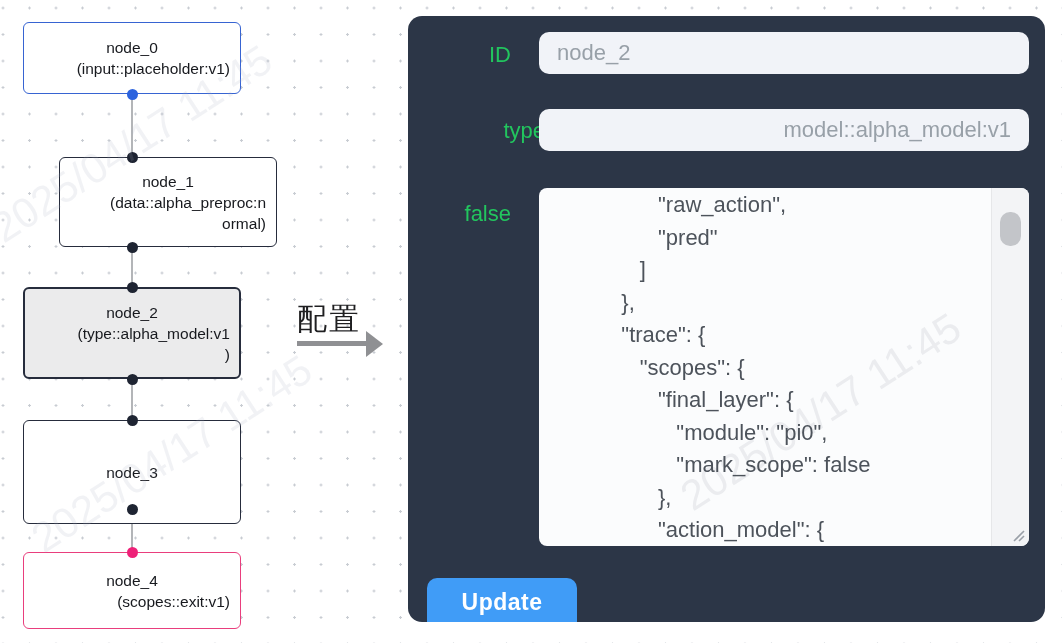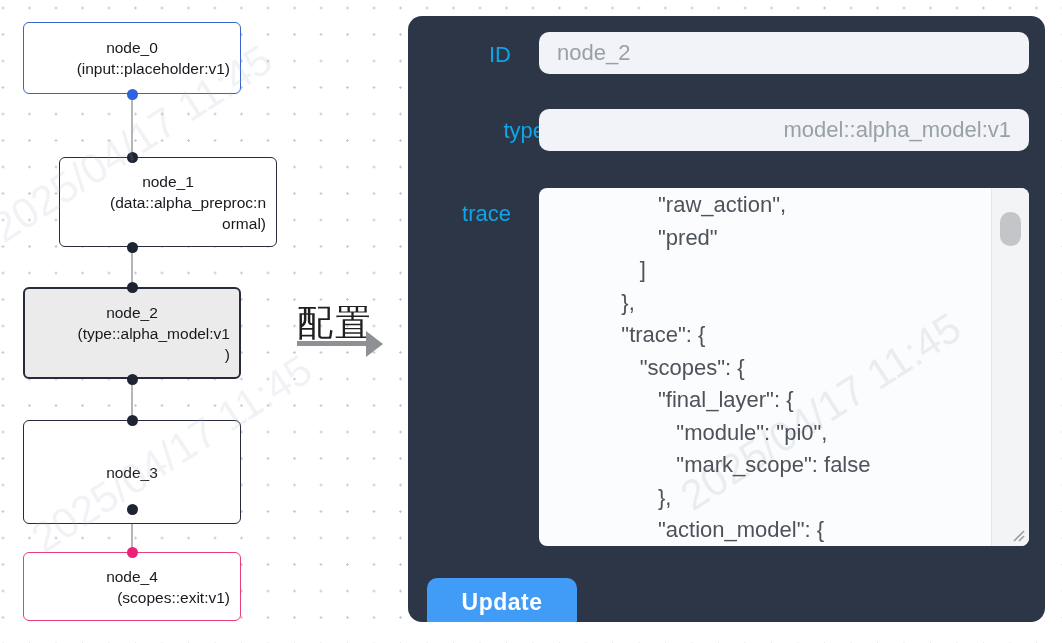--- a/index.html
+++ b/index.html
@@ -11,53 +11,53 @@
   
   .node{position:absolute;left:23px;width:218px;background:#ffffff;
     border:1.5px solid #262c3c;border-radius:6px;box-sizing:border-box;
     display:flex;flex-direction:column;align-items:center;justify-content:center;
     text-align:right;color:#17191e;font-size:15.5px;line-height:21px;z-index:2;}
   .node .node-subtitle{white-space:pre-line;word-break:break-all;width:196px;}
   .node-0{top:22px;height:72px;border-color:#3764d2;}
   .node-1{top:157px;height:90px;margin-left:36px;}
   .node-2{top:287px;height:92px;background:#ebebec;border-width:2px;}
   .node-3{top:420px;height:104px;}
-  .node-4{top:552px;height:69px;border-color:#e93e7d;}
+  .node-4{top:552px;height:77px;border-color:#e93e7d;}
 
   .edge{position:absolute;left:131px;width:2px;background:#b3b5b8;z-index:1;}
   .edge-0{top:94px;height:63px;}
   .edge-1{top:247px;height:40px;}
   .edge-2{top:379px;height:41px;}
   .edge-3{top:509px;height:43px;}
 
   .port{position:absolute;width:11px;height:11px;border-radius:50%;
     background:#1e2432;z-index:3;}
   .port-blue{background:#2c63de;}
   .port-pink{background:#ee2178;}
 
   
-  .transfer-label{position:absolute;left:297px;top:299px;font-size:36px;
+  .transfer-label{position:absolute;left:297px;top:299px;font-size:30px;
     color:#1f1f21;font-weight:500;letter-spacing:2px;z-index:2;}
   .arrow-shaft{position:absolute;left:297px;top:341px;width:72px;height:5px;
     background:#8f9093;z-index:2;}
   .arrow-head{position:absolute;left:366px;top:330.5px;width:0;height:0;
     border-top:13px solid transparent;border-bottom:13px solid transparent;
     border-left:17px solid #8f9093;z-index:2;}
 
   
   .watermark{position:absolute;font-size:42px;color:rgba(170,177,190,0.16);
     transform:rotate(-33deg);white-space:nowrap;pointer-events:none;z-index:4;}
   .wm-left-top{left:-30px;top:120px;}
   .wm-left-bottom{left:10px;top:430px;}
 
   
   .panel{position:absolute;left:408px;top:16px;width:637px;height:606px;
     background:#2c3647;border-radius:14px;overflow:hidden;z-index:5;}
   .field-label{position:absolute;left:0;width:103px;text-align:right;
-    font-size:22px;color:#0ea5e9;}
+    font-size:22px;color:#22c55e;}
   .label-id{top:26px;}
   .label-type{top:102px;padding-left:34px;}
   .label-config{top:185px;}
   .field-input{position:absolute;left:131px;width:490px;height:42px;
     box-sizing:border-box;background:#f1f3f8;border:none;border-radius:10px;
     padding:0 18px;font-family:"Liberation Sans","DejaVu Sans",sans-serif;
     font-size:22px;color:#98a0a8;outline:none;}
   .input-id{top:16px;}
   .input-type{top:93px;text-align:right;}
 
@@ -128,21 +128,21 @@
   <div class="arrow-shaft"></div>
   <div class="arrow-head"></div>
 
   <div class="panel">
     <div class="field-label label-id">ID</div>
     <input class="field-input input-id" type="text" value="node_2" style="">
 
     <div class="field-label label-type">type</div>
     <input class="field-input input-type" type="text" value="model::alpha_model:v1" style="">
 
-    <div class="field-label label-config">trace</div>
+    <div class="field-label label-config">false</div>
     <div class="config-box">
       <div class="config-watermark">2025/04/17 11:45</div>
       <pre class="config-text">         "raw_action",
          "pred"
       ]
    },
    "trace": {
       "scopes": {
          "final_layer": {
             "module": "pi0",

